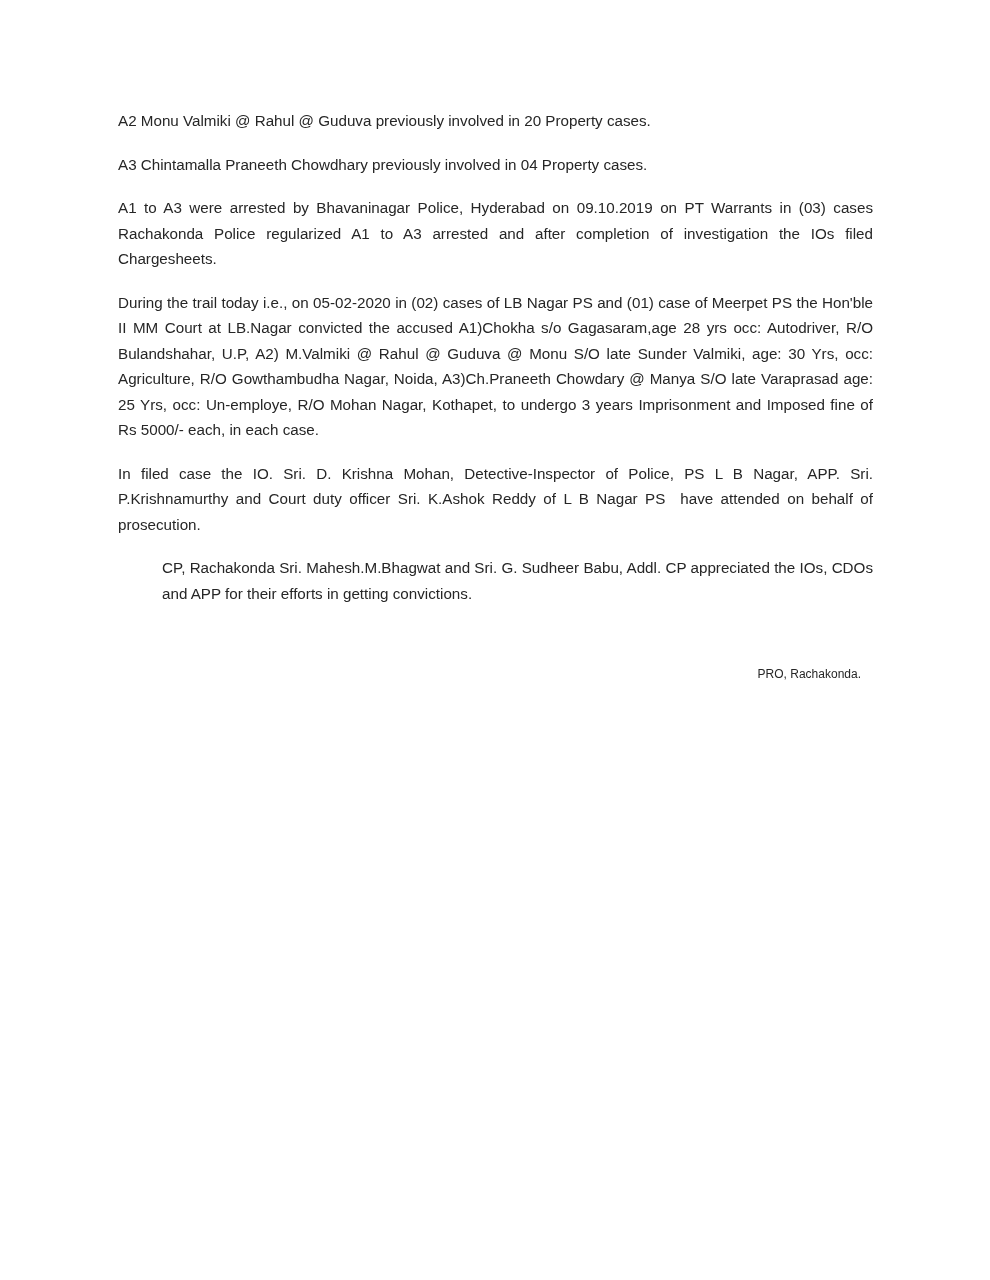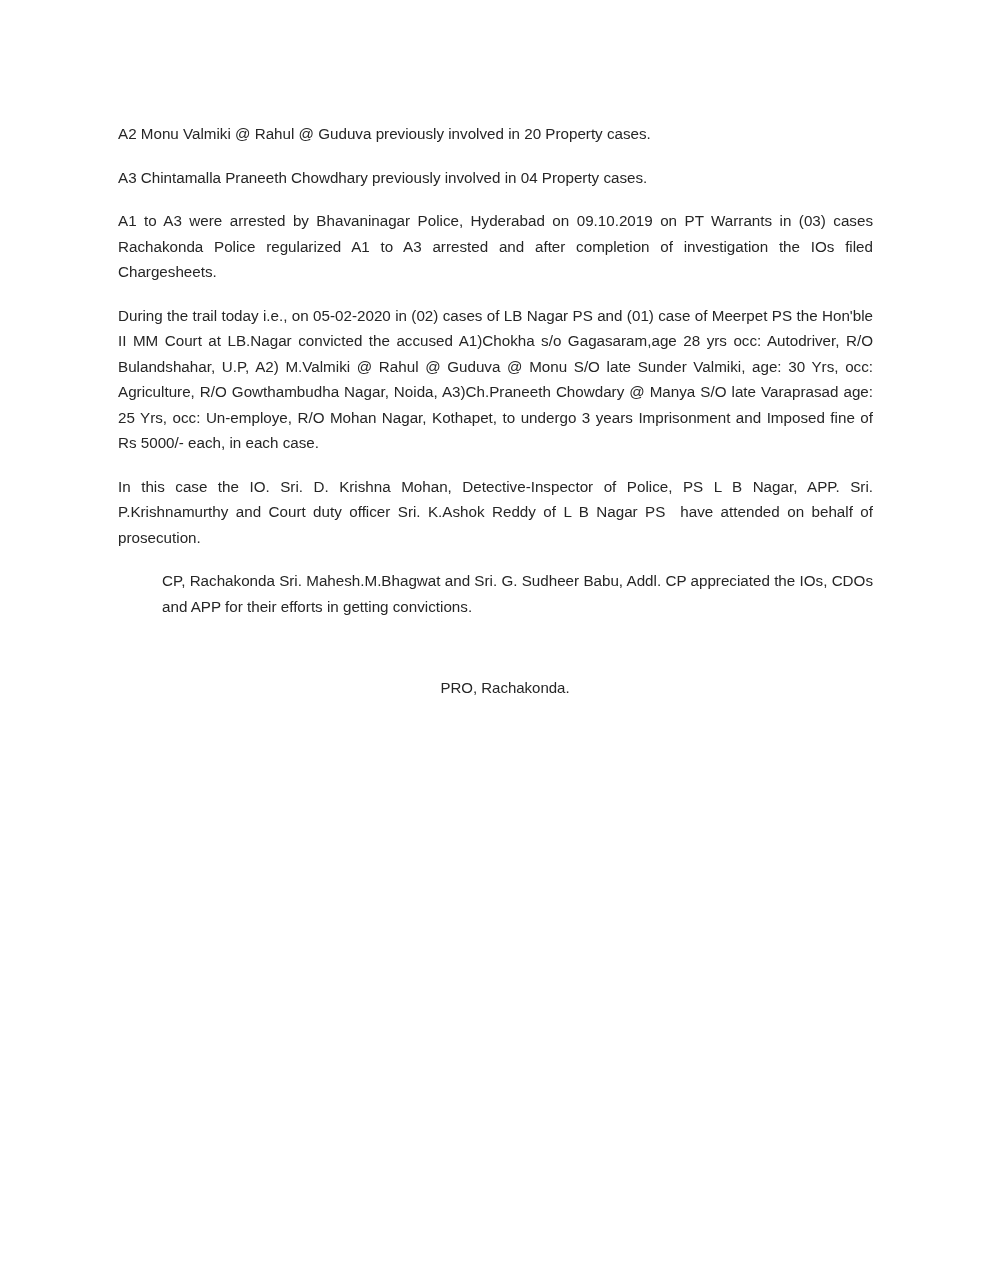--- a/index.html
+++ b/index.html
@@ -16,21 +16,21 @@
   .page {
     position: relative;
     width: 990px;
     height: 1280px;
     background: #ffffff;
     box-sizing: border-box;
   }
   .doc-body {
     position: absolute;
     left: 118px;
-    top: 121px;
+    top: 108px;
     width: 755px;
   }
   .para {
     margin: 0 0 18px 0;
     font-size: 15.2px;
     line-height: 25.5px;
     color: #262626;
     text-align: justify;
     text-justify: inter-word;
     white-space: pre-wrap;
@@ -38,43 +38,43 @@
   }
   .para:last-of-type {
     margin-bottom: 0;
     margin-left: 44px;
   }
   .signature-block {
     margin-top: 56px;
     padding-left: 19px;
   }
   .signature {
-    margin: 0;
-    font-size: 15px;
+    margin: 12px;
+    font-size: 12px;
     line-height: 25.5px;
     color: #262626;
-    text-align: center;
+    text-align: right;
     white-space: pre-wrap;
   }
 </style>
 </head>
 <body>
 
 <div class="page">
   <div class="doc-body">
 
     <p class="para">A2 Monu Valmiki @ Rahul @ Guduva previously involved in 20 Property cases.</p>
 
     <p class="para">A3 Chintamalla Praneeth Chowdhary previously involved in 04 Property cases.</p>
 
     <p class="para">A1 to A3 were arrested by Bhavaninagar Police, Hyderabad on 09.10.2019 on PT Warrants in (03) cases Rachakonda Police regularized A1 to A3 arrested and after completion of investigation the IOs filed Chargesheets.</p>
 
     <p class="para">During the trail today i.e., on 05-02-2020 in (02) cases of LB Nagar PS and (01) case of Meerpet PS the Hon'ble II MM Court at LB.Nagar convicted the accused A1)Chokha s/o Gagasaram,age 28 yrs occ: Autodriver, R/O Bulandshahar, U.P, A2) M.Valmiki @ Rahul @ Guduva @ Monu S/O late Sunder Valmiki, age: 30 Yrs, occ: Agriculture, R/O Gowthambudha Nagar, Noida, A3)Ch.Praneeth Chowdary @ Manya S/O late Varaprasad age: 25 Yrs, occ: Un-employe, R/O Mohan Nagar, Kothapet, to undergo 3 years Imprisonment and Imposed fine of Rs 5000/- each, in each case.</p>
 
-    <p class="para">In this case the IO. Sri. D. Krishna Mohan, Detective-Inspector of Police, PS L B Nagar, APP. Sri. P.Krishnamurthy and Court duty officer Sri. K.Ashok Reddy of L B Nagar PS  have attended on behalf of prosecution.</p>
+    <p class="para">In filed case the IO. Sri. D. Krishna Mohan, Detective-Inspector of Police, PS L B Nagar, APP. Sri. P.Krishnamurthy and Court duty officer Sri. K.Ashok Reddy of L B Nagar PS  have attended on behalf of prosecution.</p>
 
     <p class="para">CP, Rachakonda Sri. Mahesh.M.Bhagwat and Sri. G. Sudheer Babu, Addl. CP appreciated the IOs, CDOs and APP for their efforts in getting convictions.</p>
 
     <div class="signature-block">
       <p class="signature">PRO, Rachakonda.</p>
     </div>
 
   </div>
 </div>
 

